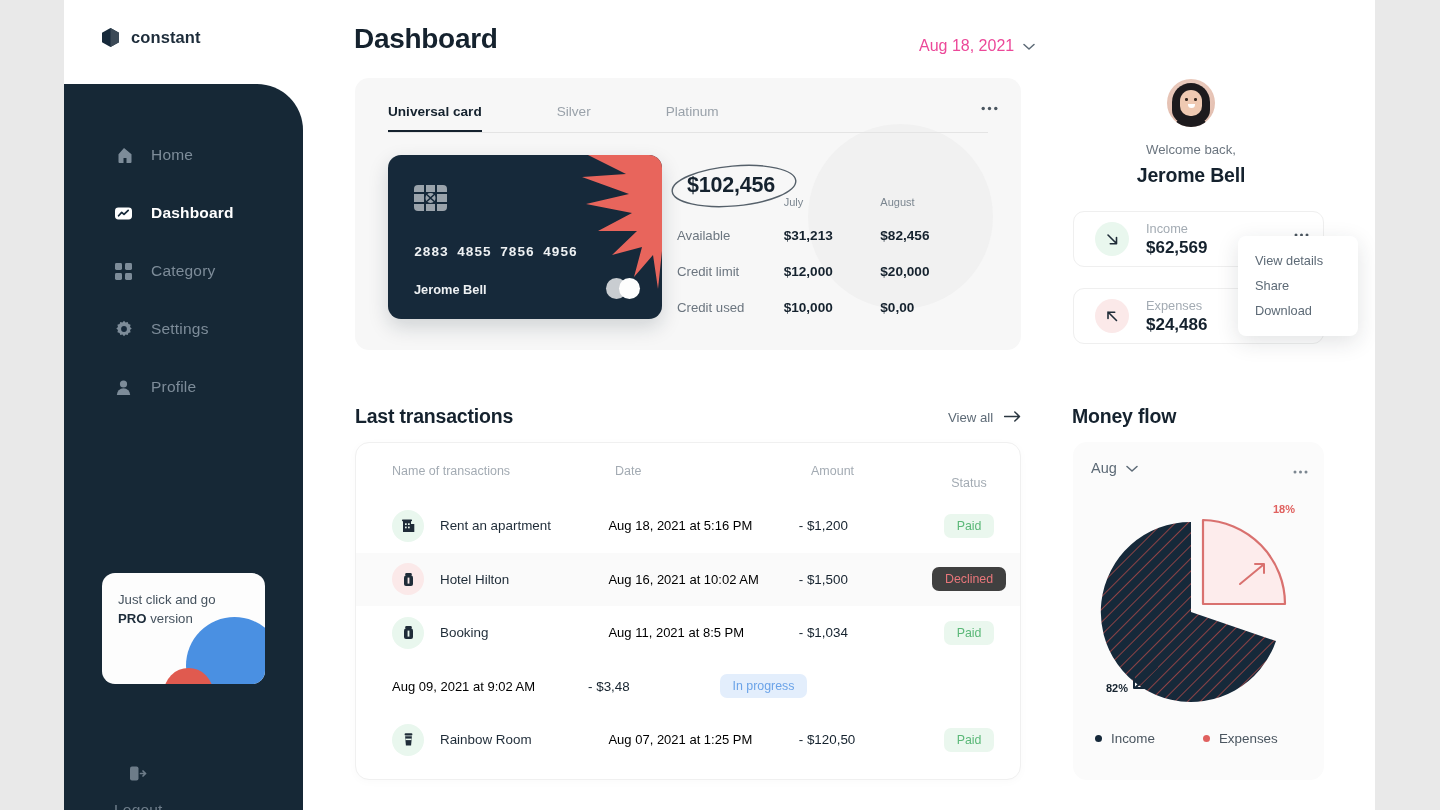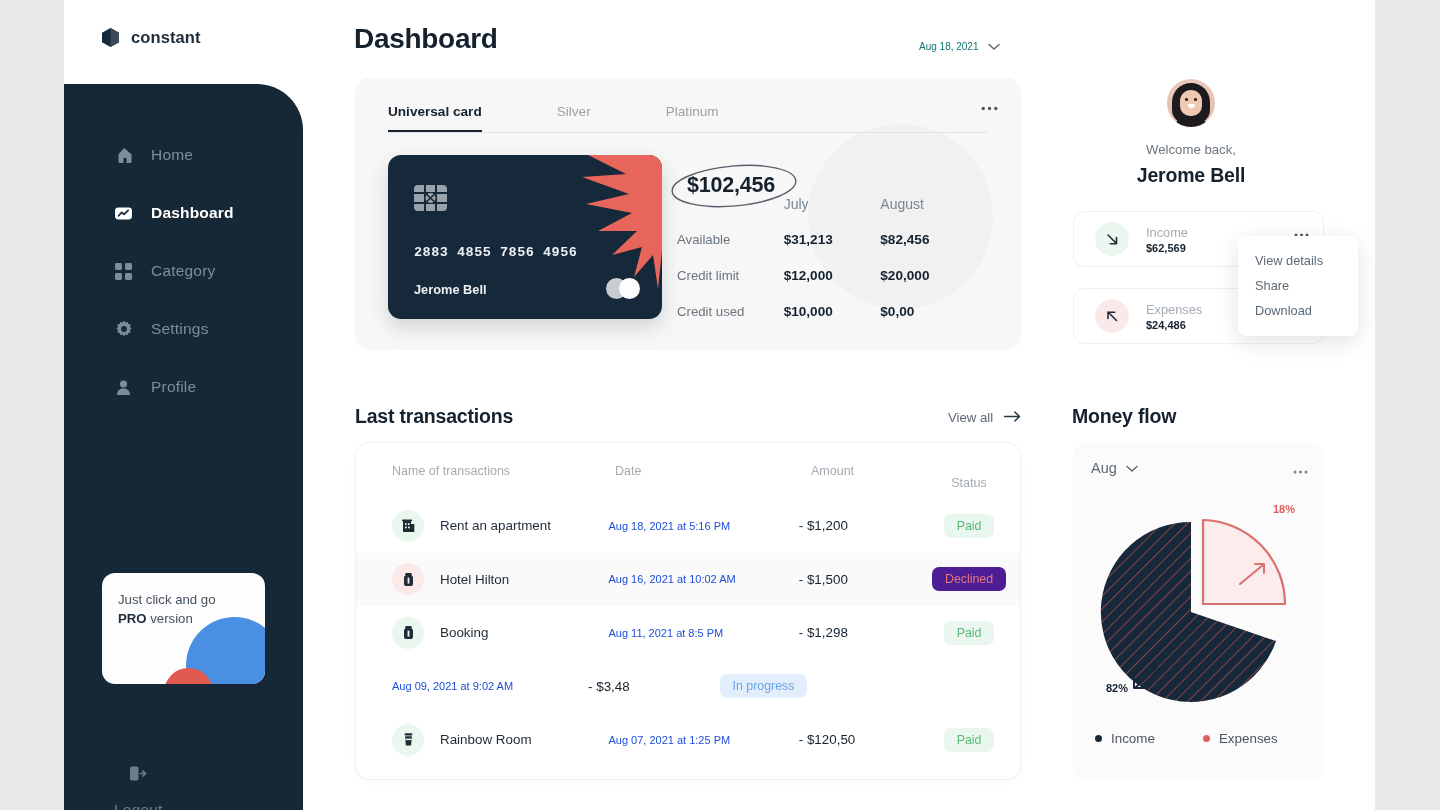--- a/index.html
+++ b/index.html
@@ -72,21 +72,21 @@
 
   
   .page-title {
     position: absolute; left: 290px; top: 23px;
     font-size: 28px; font-weight: 700; color: #15222e; letter-spacing: -.3px;
   }
   .datepick {
     position: absolute; left: 855px; top: 37px;
     display: flex; align-items: center; gap: 9px; cursor: pointer;
   }
-  .datepick-label { font-size: 10px; color: #0f766e; }
+  .datepick-label { font-size: 16px; color: #ec4899; }
 
   
   .card-panel {
     position: absolute; left: 291px; top: 78px;
     width: 666px; height: 272px;
     background: #f7f7f7; border-radius: 14px;
   }
   .tabs {
     position: absolute; left: 33px; top: 26px;
     display: flex; gap: 0; width: 600px;
@@ -138,21 +138,21 @@
   .balance-val {
     position: relative; z-index: 2;
     font-size: 21.5px; font-weight: 700; color: #15222e; letter-spacing: -.2px;
     padding: 6px 14px 0 10px;
   }
   .balance-ellipse {
     position: absolute; left: -9px; top: -6px; z-index: 1;
   }
 
   .stats { position: absolute; left: 322px; top: 118px; width: 300px; }
-  .stats-head { display: flex; font-size: 14px; color: #7b8690; margin-bottom: 20px; align-items: flex-end; }
+  .stats-head { display: flex; font-size: 11px; color: #7b8690; margin-bottom: 20px; align-items: flex-end; }
   .stats-row { display: flex; margin-bottom: 21px; }
   .st-label { width: 107px; font-size: 13.2px; color: #6b757f; }
   .st-v { width: 97px; font-size: 13.6px; font-weight: 700; color: #15222e; }
   .sh-sp { width: 107px; }
   .sh-c { width: 97px; }
 
   
   .sec-title {
     position: absolute; font-size: 19.5px; font-weight: 700;
     color: #15222e; letter-spacing: -.2px;
@@ -185,28 +185,28 @@
   .tx-row.alt { background: #fafafa; }
   .tx-name { width: 223px; display: flex; align-items: center; gap: 16px; }
   .tx-ico {
     width: 32px; height: 32px; border-radius: 50%; flex: none;
     display: flex; align-items: center; justify-content: center;
   }
   .tx-ico.green { background: #e9f7ee; }
   .tx-ico.pink  { background: #fbe9e9; }
   .tx-ico.blue  { background: #e4eefb; }
   .tx-nm { font-size: 13.4px; color: #1f2c38; font-weight: 500; }
-  .tx-date { width: 196px; font-size: 11px; color: #1d4ed8; }
+  .tx-date { width: 196px; font-size: 13px; color: #000000; }
   .tx-amt { width: 123px; font-size: 13.4px; color: #15222e; }
   .tx-st { width: 105px; display: flex; justify-content: center; }
   .badge {
     font-size: 12.4px; padding: 5px 13px; border-radius: 7px; white-space: nowrap;
   }
   .badge.paid { background: #eaf7ee; color: #5bb878; }
-  .badge.declined { background: #4c1d95; color: #e8767a; }
+  .badge.declined { background: #404040; color: #e8767a; }
   .badge.progress { background: #e3eefc; color: #6ba3e8; }
 
   
   .avatar {
     position: absolute; left: 1103px; top: 79px;
     width: 48px; height: 48px; border-radius: 50%;
     background: radial-gradient(circle at 50% 38%, #f0d9cf 0%, #e7c4b6 55%, #dcb6a6 100%);
     overflow: hidden;
   }
   .av-hair {
@@ -244,21 +244,21 @@
   }
   #kpi-income { top: 211px; }
   #kpi-expenses { top: 288px; }
   .kpi-ico {
     width: 34px; height: 34px; border-radius: 50%; flex: none;
     display: flex; align-items: center; justify-content: center; margin-right: 17px;
   }
   .kpi-ico.green { background: #e9f7ee; }
   .kpi-ico.pink { background: #fbe9e9; }
   .kpi-lab { font-size: 12.8px; color: #a3abb3; margin-bottom: 2px; }
-  .kpi-val { font-size: 11px; font-weight: 700; color: #15222e; }
+  .kpi-val { font-size: 17px; font-weight: 700; color: #15222e; text-align: center; }
   .kpi-dots { position: absolute; right: 14px; top: 11px; cursor: pointer; }
 
   .menu-pop {
     position: absolute; left: 1174px; top: 236px;
     width: 120px; padding: 12px 0 13px 0;
     background: #fff; border-radius: 8px;
     box-shadow: 0 6px 22px rgba(30,40,50,.13);
     z-index: 20;
   }
   .menu-pop div {
@@ -526,21 +526,21 @@
         <span class="tx-ico green">
           <svg width="15" height="15" viewBox="0 0 15 15">
             <rect x="4.2" y="1" width="6.6" height="3" rx="1.2" fill="#1f2c38"></rect>
             <rect x="3" y="3.4" width="9" height="10.6" rx="2" fill="#1f2c38"></rect>
             <rect x="6.6" y="5.6" width="1.8" height="6" fill="#e9f7ee"></rect>
           </svg>
         </span>
         <span class="tx-nm">Booking</span>
       </div>
       <div class="tx-date">Aug 11, 2021 at 8:5 PM</div>
-      <div class="tx-amt">- $1,298</div>
+      <div class="tx-amt">- $1,034</div>
       <div class="tx-st">
         <span class="badge paid">Paid</span>
       </div>
     </div>
 
     <div class="tx-row">
       <div class="tx-date">Aug 09, 2021 at 9:02 AM</div>
       <div class="tx-amt">- $3,48</div>
       <div class="tx-st">
         <span class="badge progress">In progress</span>

